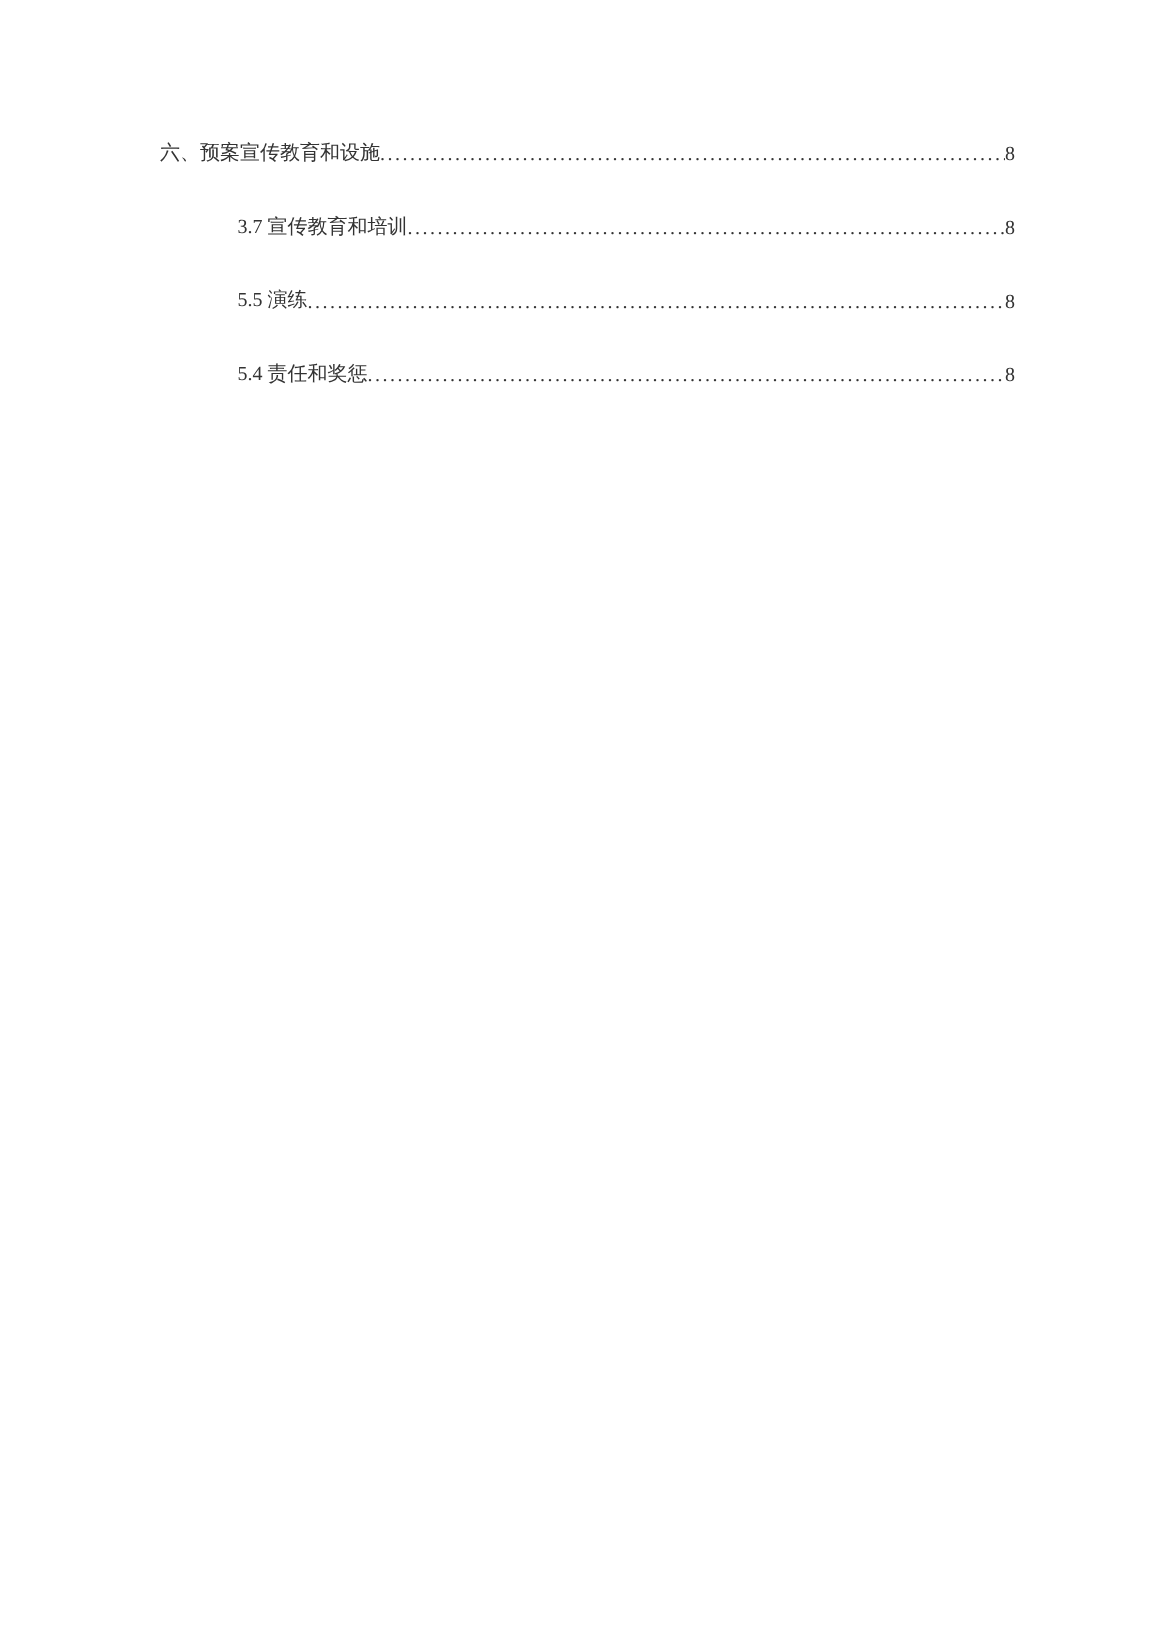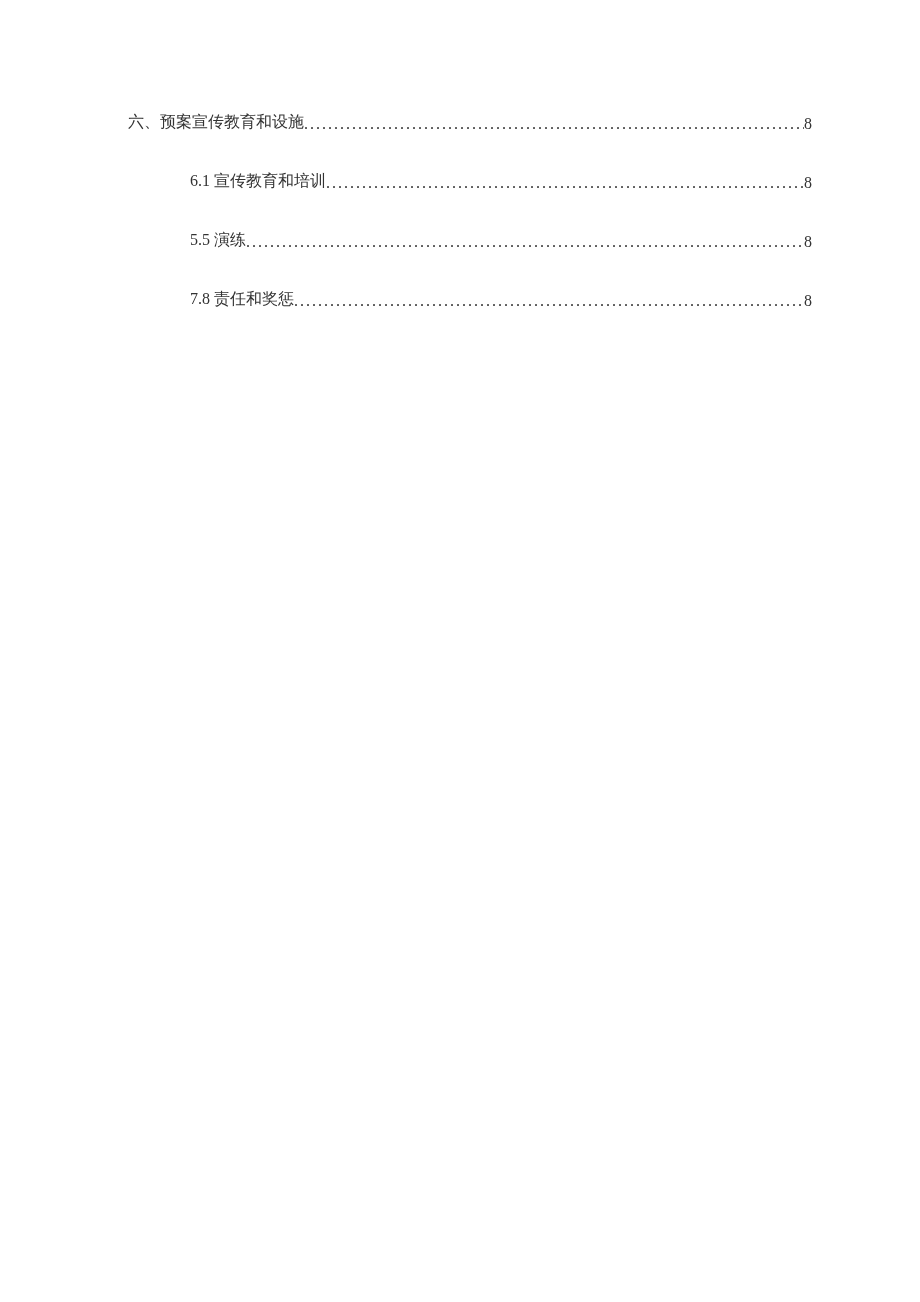--- a/index.html
+++ b/index.html
@@ -55,28 +55,28 @@
 </head>
 <body>
 
 <div class="toc-entry level-1">
   <span class="toc-label">六、预案宣传教育和设施</span>
   <span class="toc-leader"></span>
   <span class="toc-page">8</span>
 </div>
 
 <div class="toc-entry level-2">
-  <span class="toc-label">6.1 宣传教育和培训</span>
+  <span class="toc-label">3.7 宣传教育和培训</span>
   <span class="toc-leader"></span>
   <span class="toc-page">8</span>
 </div>
 
 <div class="toc-entry level-2">
   <span class="toc-label">5.5 演练 </span>
   <span class="toc-leader"></span>
   <span class="toc-page">8</span>
 </div>
 
 <div class="toc-entry level-2">
-  <span class="toc-label">7.8 责任和奖惩 </span>
+  <span class="toc-label">5.4 责任和奖惩 </span>
   <span class="toc-leader"></span>
   <span class="toc-page">8</span>
 </div>
 
 </body></html>

